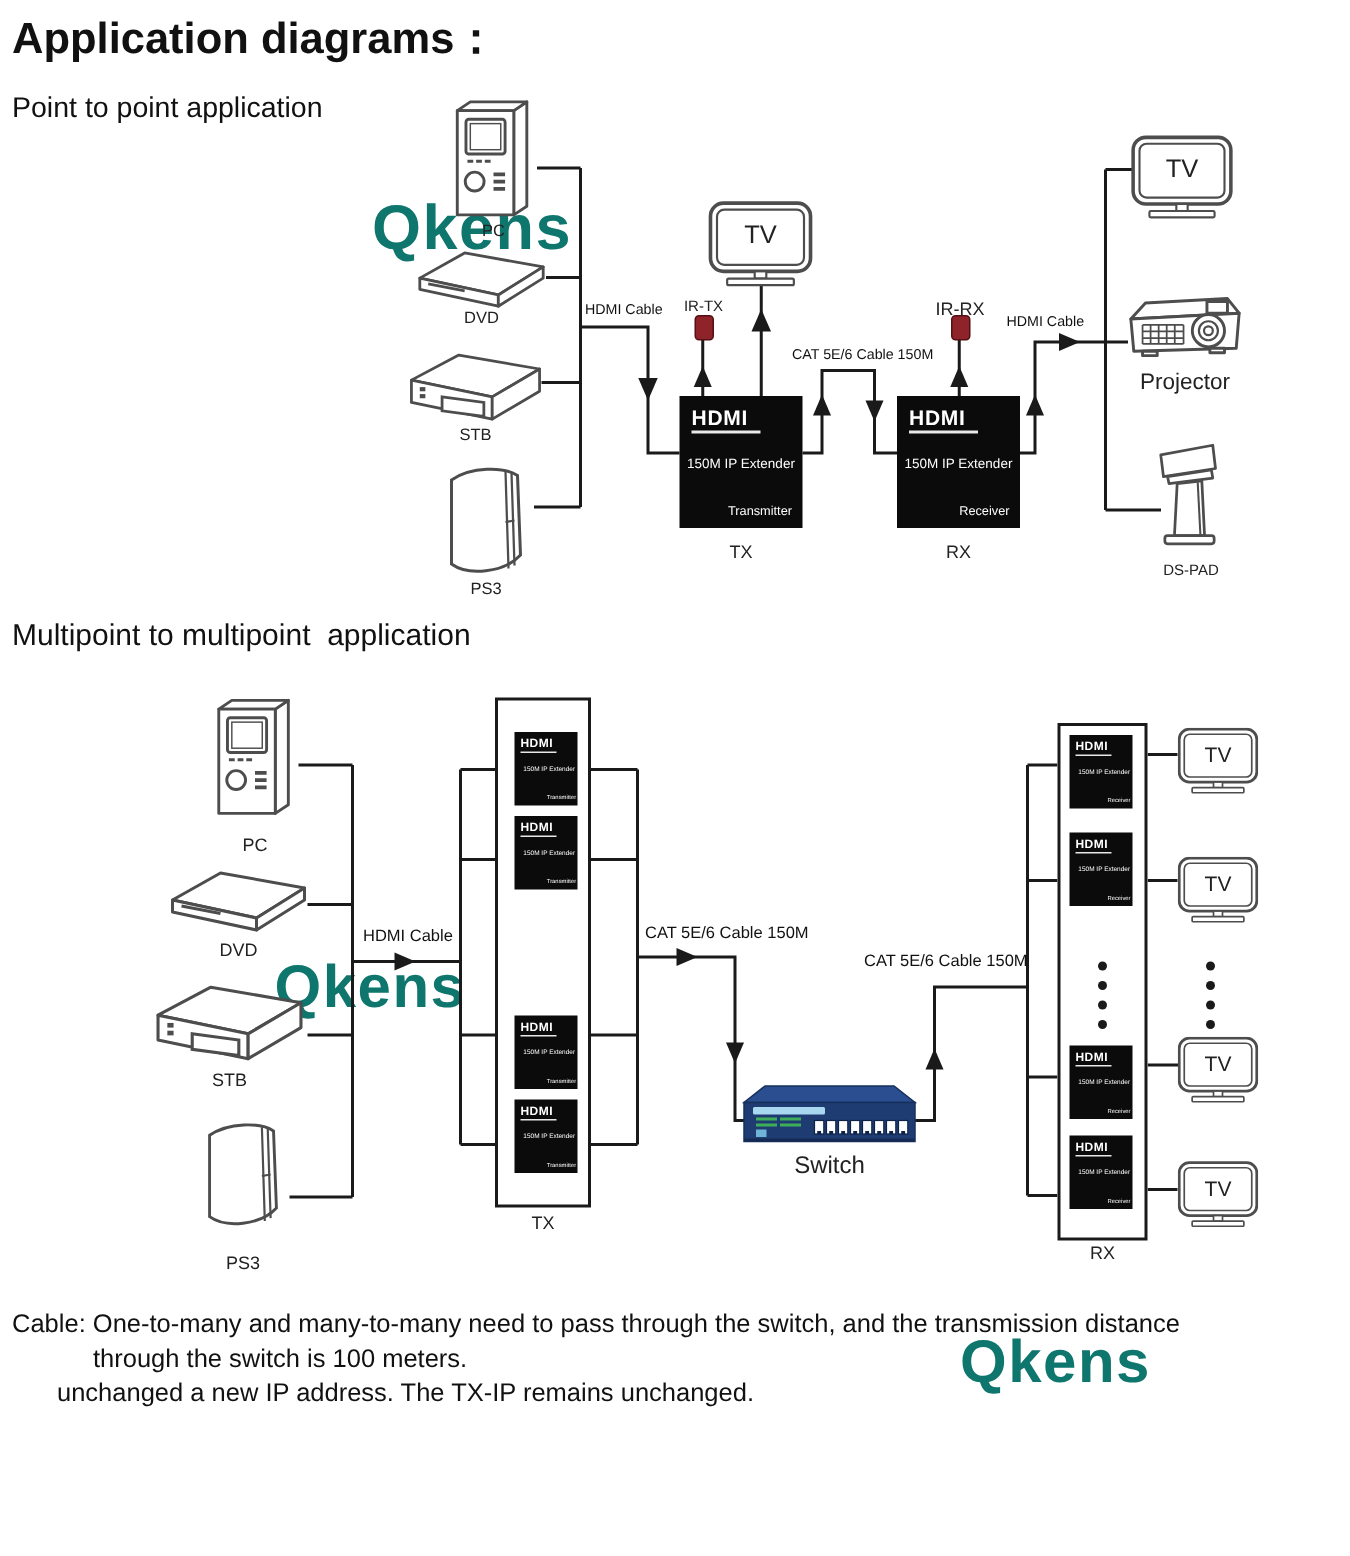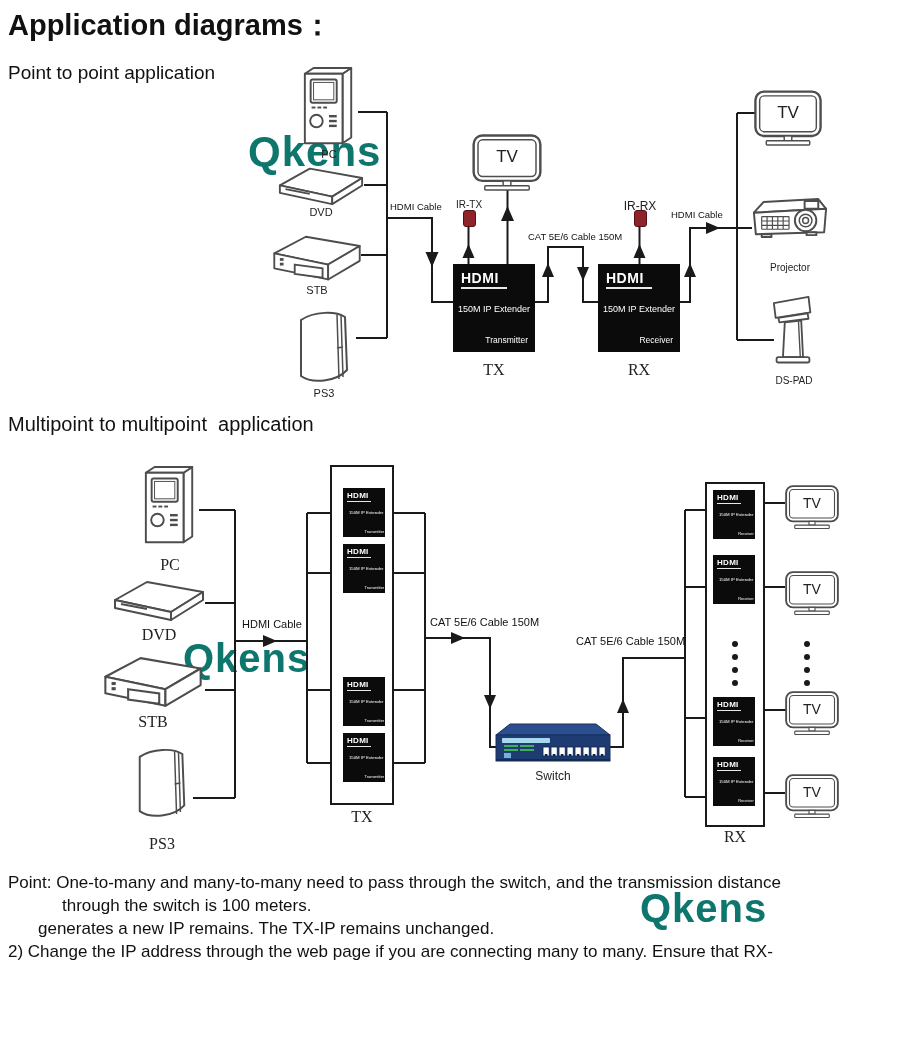--- a/index.html
+++ b/index.html
@@ -5,22 +5,22 @@
   html,body{margin:0;padding:0;background:#fff;}
   .canvas{position:relative;width:900px;height:1037px;background:#fff;overflow:hidden;
           font-family:"Liberation Sans", sans-serif;color:#111;}
   .abs{position:absolute;}.z3{z-index:3}
   .wm{position:absolute;color:#0f766e;font-weight:bold;font-size:42px;letter-spacing:1px;z-index:0;white-space:pre;}
   .hd{position:absolute;white-space:pre;color:#111;z-index:4;}
   .title{left:8px;top:6px;font-size:29px;font-weight:bold;}
   .h-p2p{left:8px;top:62px;font-size:19px;}
   .h-mp{left:8px;top:413px;font-size:20px;}
   .lbl{position:absolute;font-size:11px;color:#222;text-align:center;white-space:pre;z-index:4;}
-  .lbl12{font-size:16px;font-family:Liberation Serif, serif;}
-  .lbl14{font-size:12px;}
+  .lbl12{font-size:12px;}
+  .lbl14{font-size:16px;}
   .cbl{position:absolute;font-size:9.5px;color:#111;white-space:pre;z-index:4;}
   .cbl-mp{font-size:11px;}
   .tvtxt{position:absolute;text-align:center;color:#222;z-index:4;white-space:pre;}
   .wires{position:absolute;left:0;top:0;z-index:1;}
   .gbox{position:absolute;background:#fff;border:2px solid #1a1a1a;z-index:2;}
   .ext{position:absolute;background:#0b0b0b;color:#fff;z-index:3;}
   .ext-lg{width:82px;height:88px;}
   .ext-lg .brand{font-size:14px;font-weight:800;letter-spacing:.5px;padding:7px 0 0 8px;line-height:14px;}
   .ext-lg .brand-sub{width:46px;height:2px;background:#e8e8e8;margin:2px 0 0 8px;}
   .ext-lg .model{font-size:9px;text-align:center;margin-top:15px;white-space:nowrap;}
@@ -211,21 +211,21 @@
   </div>
   <div class="lbl lbl12" style="left:598px;top:361px;width:82px">RX</div>
 
   <svg class="abs z3" style="left:754px;top:90px" width="68" height="57">
       <use href="#sym-tv"></use>
     </svg>
   <div class="tvtxt" style="left:754px;top:103px;width:68px;font-size:17px">TV</div>
   <svg class="abs z3" style="left:750px;top:197px" width="80" height="47">
       <use href="#sym-projector"></use>
     </svg>
-  <div class="lbl" style="left:750px;top:262px;width:80px;font-size:10px">Projector</div>
+  <div class="lbl" style="left:750px;top:246px;width:80px;font-size:15px">Projector</div>
   <svg class="abs z3" style="left:771px;top:295px" width="44" height="73">
       <use href="#sym-dspad"></use>
     </svg>
   <div class="lbl" style="left:754px;top:375px;width:80px;font-size:10px">DS-PAD</div>
 
   <svg class="abs z3" style="left:141px;top:465px" width="58" height="85">
       <use href="#sym-pc"></use>
     </svg>
   <div class="lbl lbl12" style="left:141px;top:556px;width:58px">PC</div>
   <svg class="abs z3" style="left:113px;top:576px" width="92" height="46">
@@ -360,19 +360,18 @@
   <svg class="abs z3" style="left:785px;top:691px" width="54" height="45">
       <use href="#sym-tv"></use>
     </svg>
   <div class="tvtxt" style="left:785px;top:701px;width:54px;font-size:14px">TV</div>
   <svg class="abs z3" style="left:785px;top:774px" width="54" height="45">
       <use href="#sym-tv"></use>
     </svg>
   <div class="tvtxt" style="left:785px;top:784px;width:54px;font-size:14px">TV</div>
 
   <div class="notes">
-    <div>Point: One-to-many and many-to-many need to pass through the switch, and the transmission distance</div>
+    <div>Cable: One-to-many and many-to-many need to pass through the switch, and the transmission distance</div>
     <div class="ind1">through the switch is 100 meters.</div>
-    <div class="ind2">generates a new IP remains. The TX-IP remains unchanged.</div>
-    <div>2) Change the IP address through the web page if you are connecting many to many. Ensure that RX-</div>
+    <div class="ind2">unchanged a new IP address. The TX-IP remains unchanged.</div>
   </div>
 
 </div>
 
 </body></html>

